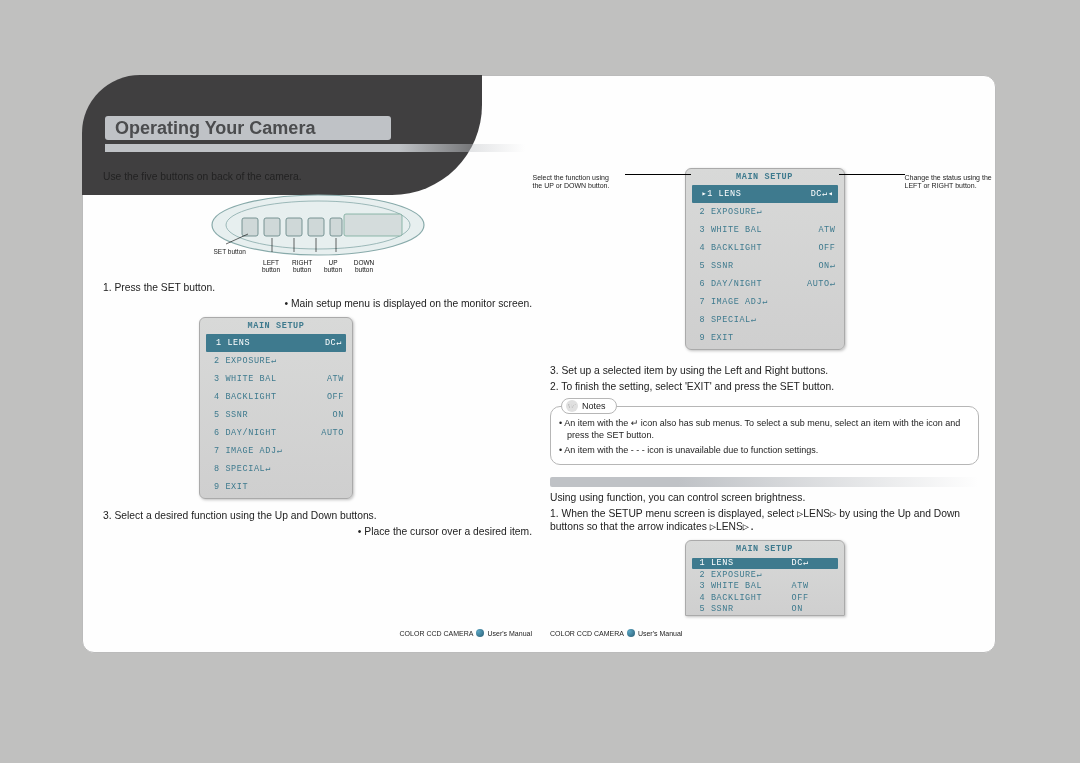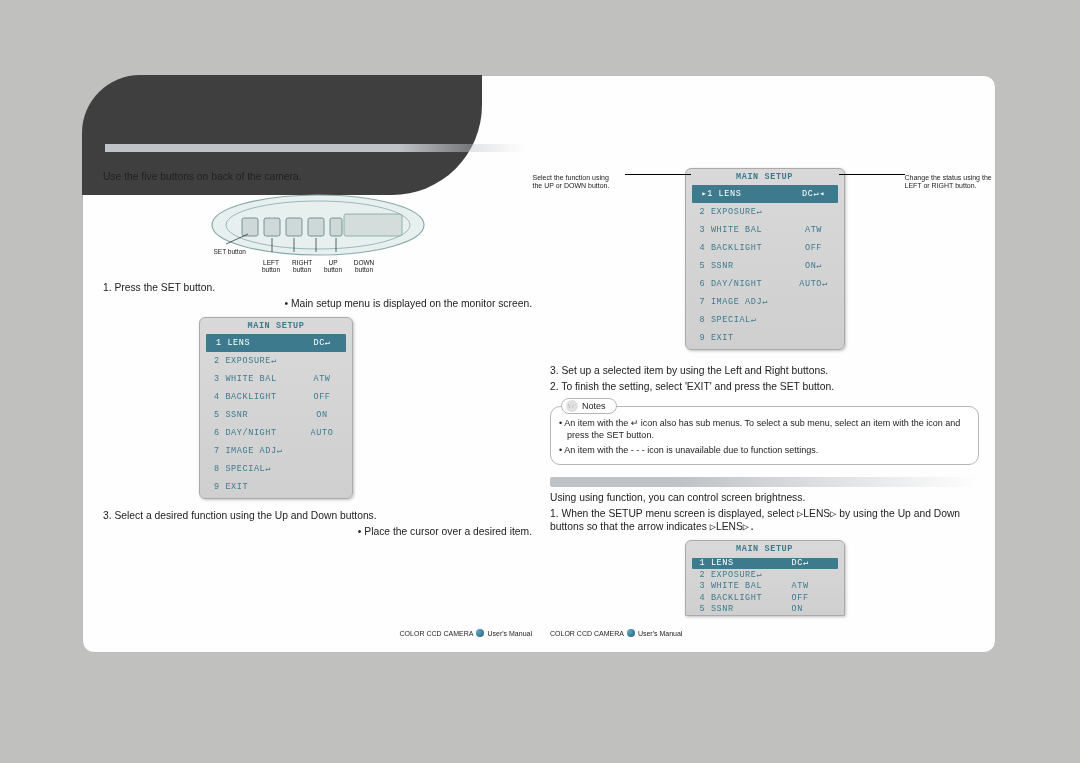--- a/index.html
+++ b/index.html
@@ -108,21 +108,21 @@
     padding: 1px 0 2px;
   }
   .osd .row {
     display: flex;
     padding: 0 8px 0 14px;
     line-height: 1.25;
     height: 18px;
     align-items: center;
   }
   .osd .row .k { flex: 1; }
-  .osd .row .v { width: 44px; text-align: center; }
+  .osd .row .v { width: 44px; text-align: right; }
   .osd .row.sel .k, .osd .row.sel .v { background: #3e7a8e; color: #fff; padding: 0 2px; }
   .osd .row.sel .v { background: transparent; color: #fff; }
   .osd .row.sel { background: #3e7a8e; color: #fff; margin: 0 6px; padding: 0 2px 0 8px; border-radius: 1px; }
   .anno-text {
     font-size: 7px;
     line-height: 1.2;
   }
   .top-osd-wrap { position: relative; width: 272px; margin: 0 auto; }
   .top-osd-wrap .anno-left {
     position: absolute;
@@ -229,20 +229,21 @@
     background: radial-gradient(circle at 30% 30%, #5aa6c4, #2a5d73);
     display: inline-block;
   }
   .arrow-icon { display:inline-block; font-family: monospace; }
 </style>
 </head>
 <body>
 
 <div class="page-frame">
   <div class="dark-tab"></div>
+  <div class="title-bar">Operating Your Camera</div>
   <div class="title-underline"></div>
 
   <div class="columns">
 
     <div class="col">
       <p>Use the five buttons on back of the camera.</p>
 
       <div class="camera-illus">
         <div class="camera-body">
           <svg viewBox="0 0 220 70">

